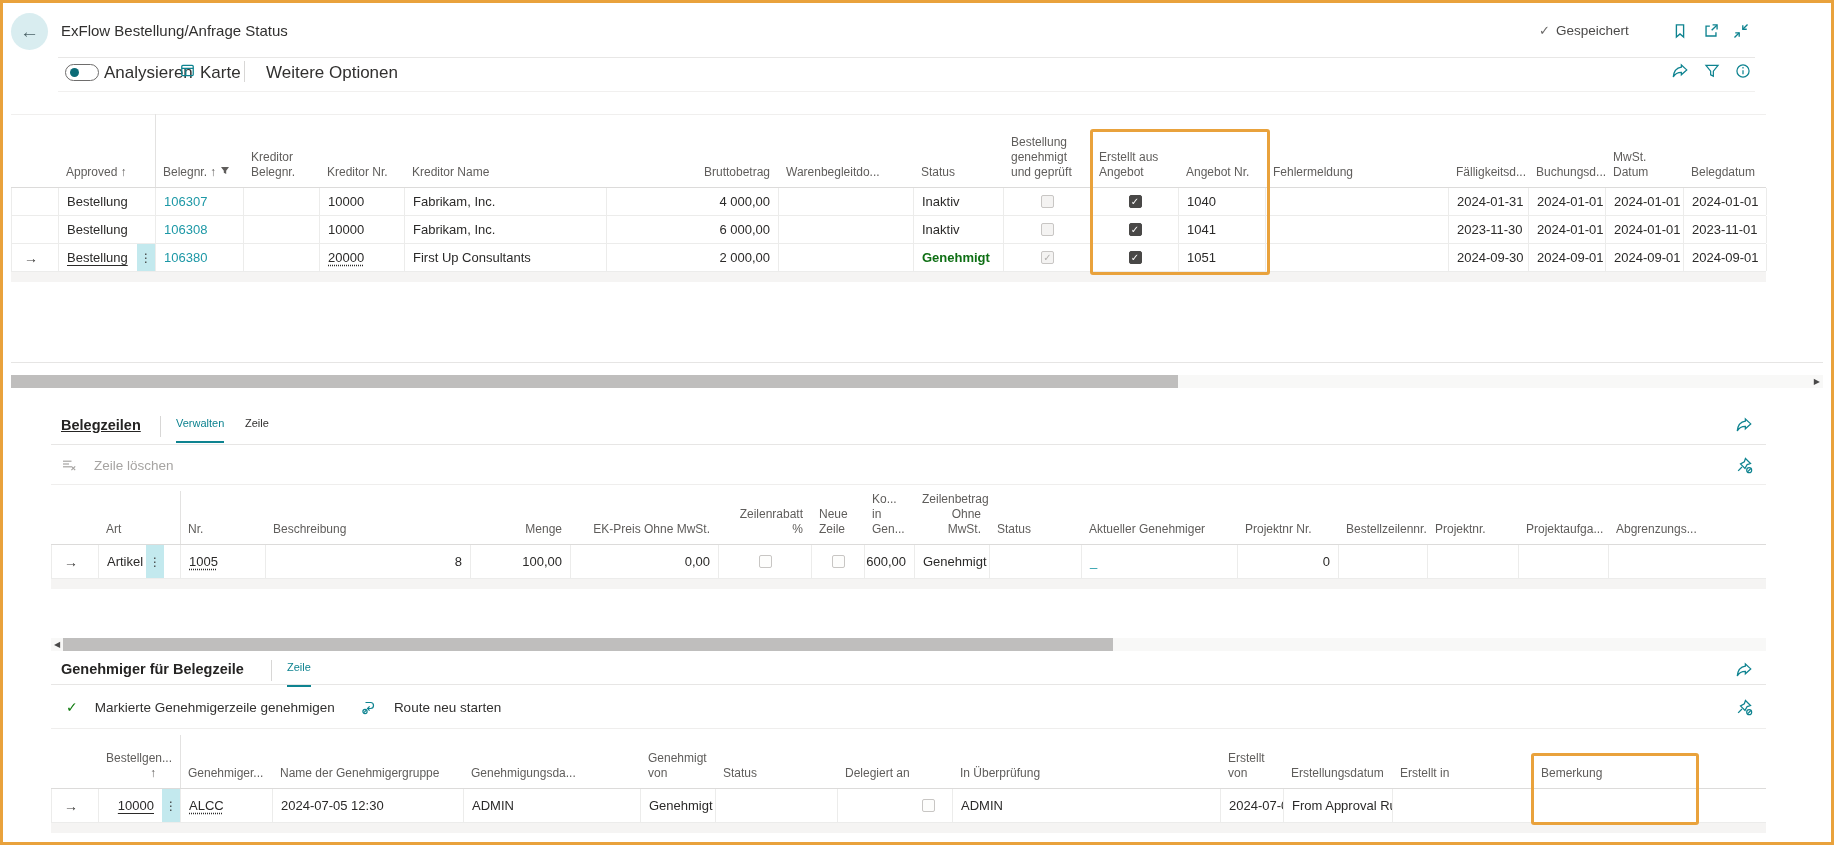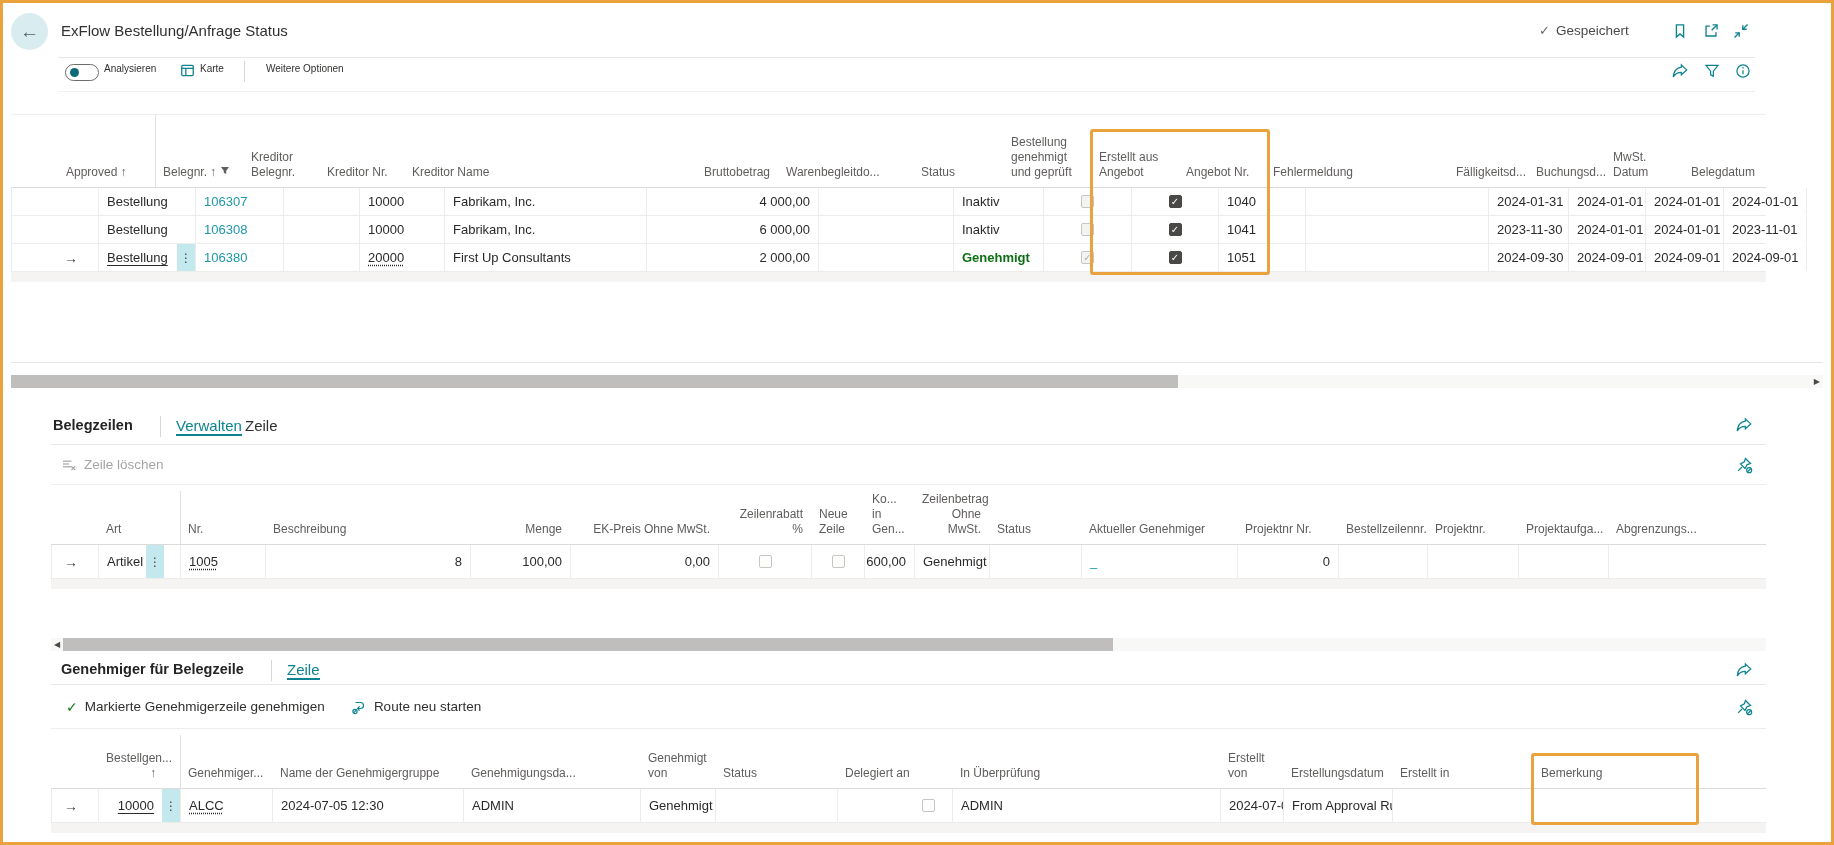--- a/index.html
+++ b/index.html
@@ -17,38 +17,38 @@
             background:#d9edf0; display:flex; align-items:center; justify-content:center;
             color:#4c6468; font-size:19px; cursor:pointer;}
   .page-title{left:58px; top:19px; font-size:15px; color:#31302f;}
   .saved{left:1536px; top:20px; font-size:13.5px; color:#4b4a49; display:flex; gap:6px; align-items:center;}
   .saved .chk{color:#6a6968; font-size:13px;}
   .tb-icon{top:17px; width:22px; height:22px; color:var(--teal); display:flex; align-items:center; justify-content:center;}
   .divider1{left:55px; top:54px; width:1697px; height:1px; background:#e8e7e6;}
   
   .toggle{left:62px; top:61px; width:34px; height:17px; border:1px solid #6e6d6c; border-radius:9px; background:#fff;}
   .toggle .knob{position:absolute; left:4px; top:3px; width:9px; height:9px; border-radius:50%; background:#0c6b76;}
-  .ab-label{top:60px; font-size:10px; color:#31302f;}
+  .ab-label{top:60px; font-size:17px; color:#31302f;}
   .vdiv{top:58px; width:1px; height:21px; background:#d8d7d6;}
   .ab-icon{top:59px; width:18px; height:18px; color:var(--teal);}
   .divider2{left:55px; top:88px; width:1697px; height:1px; background:#f1f0ef;}
   
   .hrow,.drow{display:grid;}
   .g-main .hrow,.g-main .drow{grid-template-columns:47px 97px 88px 76px 85px 202px 172px 135px 90px 88px 87px 87px 183px 80px 77px 78px 83px;}
   .g-bz .hrow,.g-bz .drow{grid-template-columns:47px 82px 85px 205px 100px 148px 93px 53px 50px 75px 92px 156px 101px 89px 91px 90px 158px;}
   .g-gn .hrow,.g-gn .drow{grid-template-columns:47px 82px 92px 191px 177px 75px 122px 115px 268px 63px 109px 141px 233px;}
   .hrow{align-items:end; border-bottom:1px solid var(--brs);}
   .hc{padding:0 8px 7px 8px; font-size:12px; line-height:15px; color:var(--gray); white-space:normal;}
   .hc.num{text-align:right;}
   .drow{background:#fff; border-bottom:1px solid var(--br); border-left:1px solid var(--br);}
   .c{display:flex; align-items:center; padding:0 8px; font-size:13px; color:var(--txt);
      border-right:1px solid var(--br); overflow:hidden; white-space:nowrap;}
   .c.num{justify-content:flex-end;}
   .c.gut{padding-left:12px; color:#3c3b3a; font-size:14px;}
-  .g-main .drow{height:28px;padding-left:40px;}
+  .g-main .drow{height:28px;}
   .g-bz .drow,.g-gn .drow{height:34px;}
   .strip{height:10px; background:#f5f4f3;}
   .link{color:var(--link);}
   .solid-u{text-decoration:underline; text-underline-offset:3px;}
   .dotted{text-decoration:underline dotted; text-underline-offset:3px;}
   .st-green{color:var(--green); font-weight:bold;}
   .menu-dots{margin-left:auto; width:18px; height:100%; background:#c3e9ee; color:#3c3b3a;
              display:flex; align-items:center; justify-content:center; font-size:12px; cursor:pointer;}
   .cb{width:13px; height:13px; border:1px solid #c8c6c4; border-radius:2px; background:#fdfdfc;
       display:flex; align-items:center; justify-content:center; font-size:10px; line-height:10px;}
@@ -64,24 +64,24 @@
   .hfunnel{margin-left:4px; display:inline-block;}
   
   .sbar{height:13px; background:#f8f8f7; display:flex; align-items:center;}
   .sbar .thumb{height:13px; background:#bfbebd;}
   .sbar .arr{font-size:8px; color:#4a4949; padding:0 3px;}
   .grid-bottom{left:8px; top:359px; width:1812px; height:1px; background:#e6e5e4;}
   
   .card{left:48px; width:1715px;}
   .trow{position:relative; border-bottom:1px solid #e7e6e5;}
   .card-title{font-size:14.5px; font-weight:bold; color:#252423;}
-  .tab{font-size:15px; color:#31302f; padding-bottom:0; cursor:pointer;text-align:center;}
+  .tab{font-size:11px; color:#31302f; padding-bottom:12px; cursor:pointer;text-align:center;}
   .tab.active{color:var(--teal); border-bottom:2px solid var(--teal);}
   .toolbar{position:relative; border-bottom:1px solid #efeeed; display:flex; align-items:center;}
-  .tool{display:flex; align-items:center; gap:7px; font-size:13.5px; color:#31302f; cursor:pointer;}
+  .tool{display:flex; align-items:flex-end; gap:17px; font-size:13.5px; color:#31302f; cursor:pointer;}
   .tool.disabled{color:var(--dis); cursor:default;}
   .right-ic{position:absolute; left:1684px; width:18px; height:18px; color:var(--teal);}
   .greenchk{color:#107c10; font-size:14px; font-weight:bold;}
   
   .hl{border:3px solid var(--orange); border-radius:3px; pointer-events:none;}
   svg{display:block;}
 </style>
 </head>
 <body>
 
@@ -278,21 +278,21 @@
 
   <div class="abs grid-bottom"></div>
 
   <div class="abs sbar" style="left:8px; top:372px; width:1812px;">
     <div class="thumb" style="width:1167px;"></div>
     <span class="arr" style="margin-left:auto;">▶</span>
   </div>
 
   <section class="abs card" style="top:404px;">
     <div class="trow" style="height:38px;">
-      <span class="abs card-title" style="left:2px; top:10px;">Belegzeilen</span>
+      <span class="abs card-title" style="left:10px; top:10px;text-decoration:underline;">Belegzeilen</span>
       <span class="abs vdiv" style="left:109px; top:9px;"></span>
       <span class="abs tab active" style="left:125px; top:10px;">Verwalten</span>
       <span class="abs tab" style="left:194px; top:10px;">Zeile</span>
       <span class="abs right-ic" style="top:9px;">
         <svg width="18" height="18" viewBox="0 0 16 16" fill="none" stroke="currentColor" stroke-width="1.1">
             <path d="M9.2 4.6V2.6L14 7l-4.8 4.4V9.2C5.8 9.2 3.4 10.8 2 13.4c.4-4.6 3-8.2 7.2-8.8z"></path>
           </svg>
       </span>
     </div>
     <div class="toolbar" style="height:40px;">

